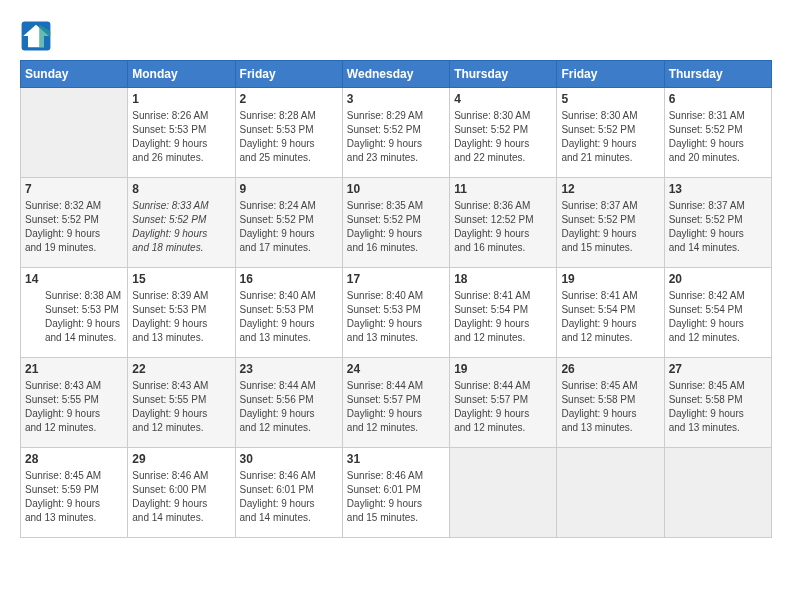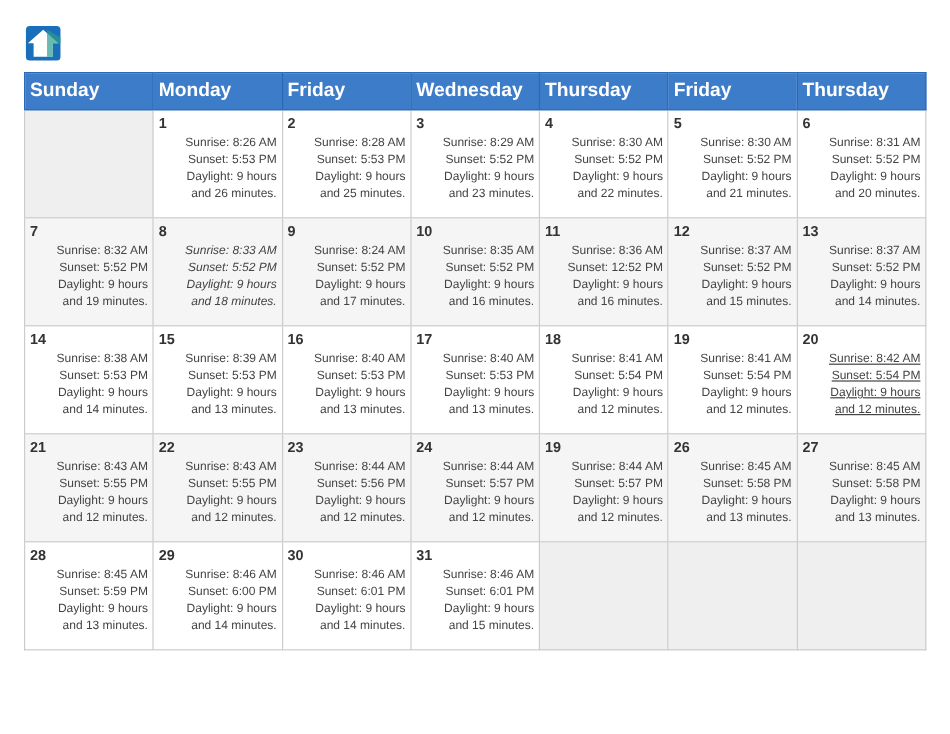--- a/index.html
+++ b/index.html
@@ -49,21 +49,21 @@
     table {
       width: 100%;
       border-collapse: collapse;
       font-size: 11px;
     }
     thead tr th {
       background-color: #3d7cc9;
       color: #fff;
       padding: 6px 4px;
       text-align: left;
-      font-size: 16px;
+      font-size: 12px;
       border: 1px solid #2a6ab5;
     }
     tbody tr td {
       border: 1px solid #ccc;
       vertical-align: top;
       padding: 4px;
       height: 90px;
       width: calc(100% / 7);
       color: #333;
     }
@@ -73,21 +73,20 @@
     .day-num {
       font-weight: bold;
       font-size: 12px;
       margin-bottom: 3px;
       display: block;
     }
     .day-info {
       font-size: 10px;
       line-height: 1.4;
       color: #444;
-      text-align: right;
     }
     tbody tr:nth-child(odd) td {
       background-color: #fff;
     }
     tbody tr:nth-child(even) td {
       background-color: #f5f5f5;
     }
     tbody tr td.empty {
       background-color: #efefef;
     }
@@ -218,21 +217,21 @@
           <span class="day-num">13</span>
           <div class="day-info" style="white-space: pre-line;">Sunrise: 8:37 AM
 Sunset: 5:52 PM
 Daylight: 9 hours
 and 14 minutes.</div>
         </td>
       </tr>
       <tr>
         <td>
           <span class="day-num">14</span>
-          <div class="day-info" style="white-space: pre-line;">Sunrise: 8:38 AM
+          <div class="day-info" style="white-space: pre-line; margin-left: 20px;">Sunrise: 8:38 AM
 Sunset: 5:53 PM
 Daylight: 9 hours
 and 14 minutes.</div>
         </td>
         <td>
           <span class="day-num">15</span>
           <div class="day-info" style="white-space: pre-line;">Sunrise: 8:39 AM
 Sunset: 5:53 PM
 Daylight: 9 hours
 and 13 minutes.</div>
@@ -260,21 +259,21 @@
         </td>
         <td>
           <span class="day-num">19</span>
           <div class="day-info" style="white-space: pre-line;">Sunrise: 8:41 AM
 Sunset: 5:54 PM
 Daylight: 9 hours
 and 12 minutes.</div>
         </td>
         <td>
           <span class="day-num">20</span>
-          <div class="day-info" style="white-space: pre-line; text-decoration: underline;">Sunrise: 8:42 AM
+          <div class="day-info" style="white-space: pre-line;">Sunrise: 8:42 AM
 Sunset: 5:54 PM
 Daylight: 9 hours
 and 12 minutes.</div>
         </td>
       </tr>
       <tr>
         <td>
           <span class="day-num">21</span>
           <div class="day-info" style="white-space: pre-line;">Sunrise: 8:43 AM
 Sunset: 5:55 PM

